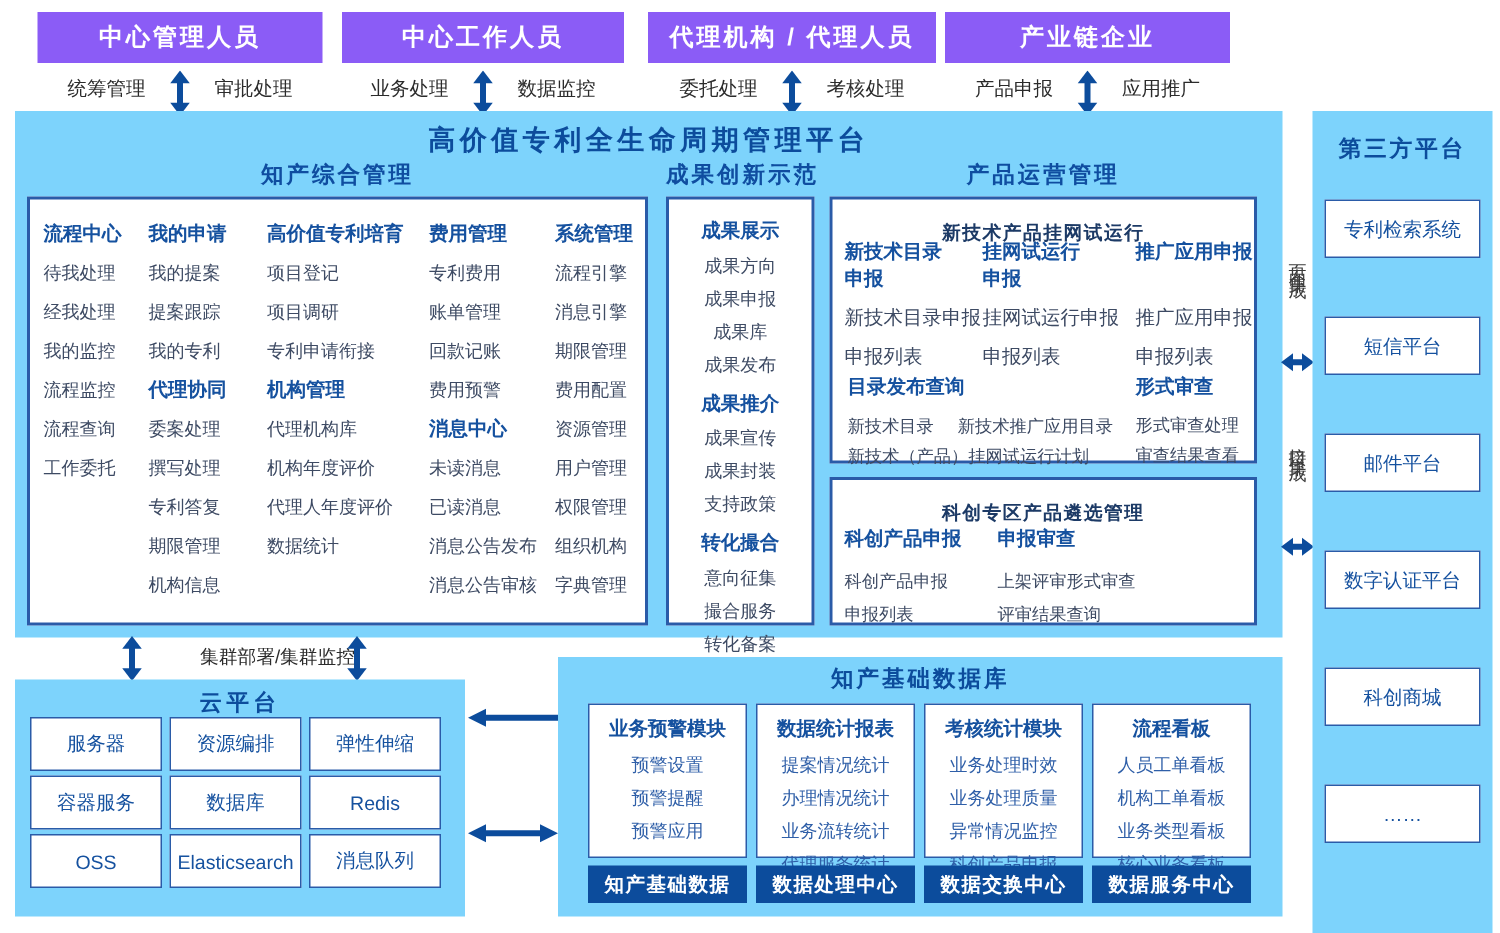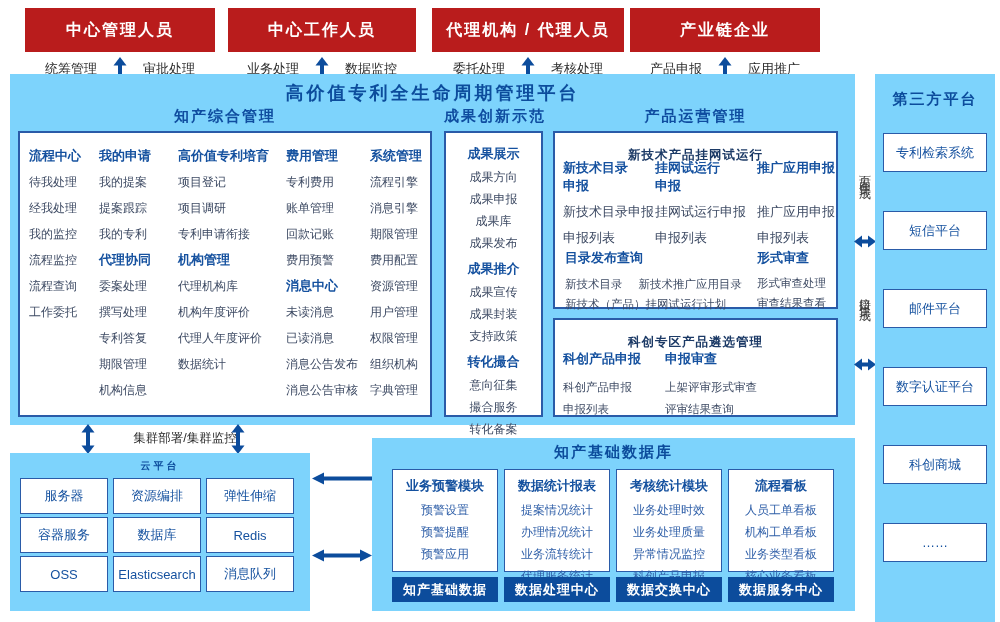--- a/index.html
+++ b/index.html
@@ -1,20 +1,20 @@
 <!DOCTYPE html>
 <html><head>
 <meta charset="utf-8">
 <style>
   html,body{margin:0;padding:0;background:#fff;font-family:"Liberation Sans","DejaVu Sans",sans-serif;}
   .canvas{position:relative;width:1000px;height:622px;background:#fff;overflow:hidden;}
 
   
   .role{position:absolute;top:8px;}
-  .role-bar{height:44px;background:#b91c1c;color:#fff;font-size:16px;font-weight:700;
+  .role-bar{height:34px;background:#8b5cf6;color:#fff;font-size:16px;font-weight:700;
             display:flex;align-items:center;justify-content:center;letter-spacing:2px;text-align:center;}
   .role-sub{display:flex;align-items:flex-start;justify-content:center;gap:16px;padding-top:5px;height:34px;}
   .sub-label{font-size:13px;color:#2b2b2b;padding-top:3px;}
   .varrow,.harrow{line-height:0;}
   svg.arr{fill:#0c4c9c;}
 
   
   .panel{position:absolute;background:#7dd3fc;}
   .platform-title{position:absolute;left:0;right:0;top:7px;text-align:center;font-size:18px;
                   font-weight:700;color:#0c4c9c;letter-spacing:3px;}
@@ -53,21 +53,21 @@
               font-weight:700;color:#0c4c9c;letter-spacing:2px;}
   .tp-list{position:absolute;left:8px;top:59px;width:104px;display:flex;flex-direction:column;gap:39px;}
   .tp-box{height:37px;background:#fff;border:1.5px solid #2a5ba8;display:flex;align-items:center;
           justify-content:center;font-size:13px;color:#15519f;}
 
   
   .vtext{position:absolute;writing-mode:vertical-rl;font-size:12px;color:#3a3a3a;letter-spacing:4px;}
   .cluster-label{position:absolute;font-size:12.5px;color:#2b2b2b;text-align:center;white-space:nowrap;}
 
   
-  .cloud-title{position:absolute;left:0;right:0;top:6px;text-align:center;font-size:10px;
+  .cloud-title{position:absolute;left:0;right:0;top:6px;text-align:center;font-size:15px;
                font-weight:700;color:#0c4c9c;letter-spacing:3px;}
   .cloud-grid{position:absolute;left:10px;top:25px;width:280px;display:flex;flex-wrap:wrap;gap:3px 5px;}
   .cloud-cell{width:86px;height:34px;background:#fff;border:1.5px solid #2a5ba8;display:flex;
               align-items:center;justify-content:center;font-size:13px;color:#15519f;}
 
   
   .db-title{position:absolute;left:0;right:0;top:5px;text-align:center;font-size:15px;
             font-weight:700;color:#0c4c9c;letter-spacing:2px;}
   .db-box{position:absolute;top:31px;width:106px;height:103px;background:#fff;border:1.5px solid #2a5ba8;
           box-sizing:border-box;text-align:center;}

